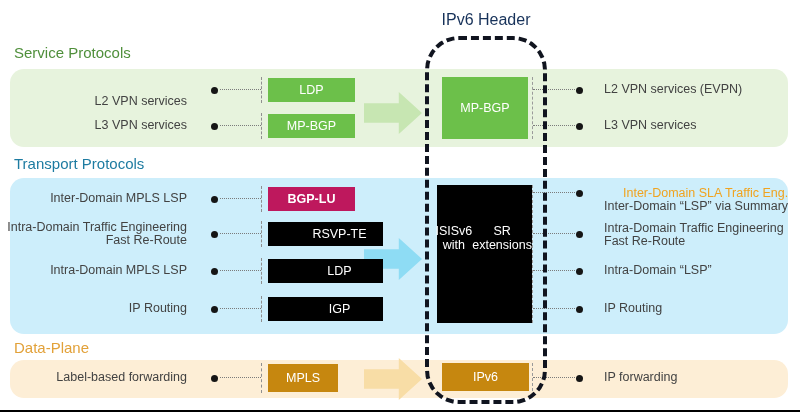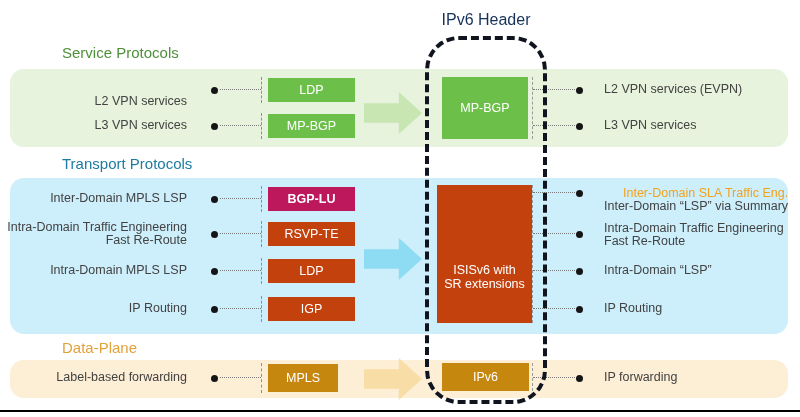--- a/index.html
+++ b/index.html
@@ -2,21 +2,21 @@
 <html><head>
 <meta charset="utf-8">
 <style>
   html,body{margin:0;padding:0;background:#fff;}
   #canvas{position:relative;width:800px;height:417px;background:#fff;overflow:hidden;
           font-family:"Liberation Sans",sans-serif;}
   .band{position:absolute;left:10px;width:778px;border-radius:14px;z-index:0;}
   .band.green{background:#e7f3dd;}
   .band.blue{background:#cdeefb;}
   .band.orange{background:#fdeed6;}
-  .sec-title{position:absolute;font-size:15px;z-index:2;white-space:nowrap;margin-left:48px;}
+  .sec-title{position:absolute;font-size:15px;z-index:2;white-space:nowrap;}
   .sec-title.green{color:#4f8f3b;}
   .sec-title.blue{color:#1d7ba1;}
   .sec-title.orange{color:#e2a139;}
   .hdr{position:absolute;left:415px;top:11px;width:142px;text-align:center;
        font-size:16px;color:#17325a;z-index:2;white-space:nowrap;}
   .capsule{position:absolute;left:425px;top:36px;width:122px;height:368px;
            border:4.5px dashed #10141f;border-radius:34px;box-sizing:border-box;z-index:6;}
   .lbl-l{position:absolute;left:0;width:187px;height:28px;display:flex;flex-direction:column;
          justify-content:center;align-items:flex-end;color:#424242;font-size:12.5px;
          line-height:13.5px;z-index:2;white-space:nowrap;}
@@ -25,28 +25,28 @@
          line-height:13.5px;z-index:2;white-space:nowrap;}
   .lbl-r .hl{color:#f0a31f;margin-left:19px;}
   .bullet{position:absolute;width:7px;height:7px;border-radius:50%;background:#151515;z-index:3;}
   .dotl{position:absolute;border-top:1.5px dotted #7b7b7b;z-index:2;}
   .tick{position:absolute;border-left:1.5px dashed #8f8f8f;z-index:2;}
   .vline{position:absolute;left:532px;border-left:1.5px dashed #9a9a9a;z-index:2;}
   .pbox{position:absolute;display:flex;align-items:center;justify-content:center;
         color:#fff;font-size:12.5px;z-index:3;text-align:center;line-height:14px;}
   .bg-green{background:#6cc04a;}
   .bg-cyan{background:#be185d;font-weight:bold;}
-  .bg-blue{background:#c2410c;}
+  .bg-blue{background:#000000;padding-left:28px;}
   .bg-gold{background:#c6870f;}
   .arrow{position:absolute;width:58px;height:42px;z-index:1;
          clip-path:polygon(0 27%,60% 27%,60% 0,100% 50%,60% 100%,60% 73%,0 73%);}
   .arrow.green{background:#c7e6b2;}
   .arrow.cyan{background:#8edcf4;}
   .arrow.orange{background:#f8dda6;}
-  .isis-text{display:flex;flex-direction:column;justify-content:flex-end;align-items:center;
+  .isis-text{display:flex;flex-direction:row;justify-content:flex-end;align-items:center;
              padding-bottom:32px;box-sizing:border-box;}
   .bottom-rule{position:absolute;left:0;top:410px;width:800px;height:2px;background:#000;z-index:2;}
 </style>
 </head>
 <body>
 
 <div id="canvas">
 
   <div class="hdr">IPv6 Header</div>
   <div class="capsule"></div>

